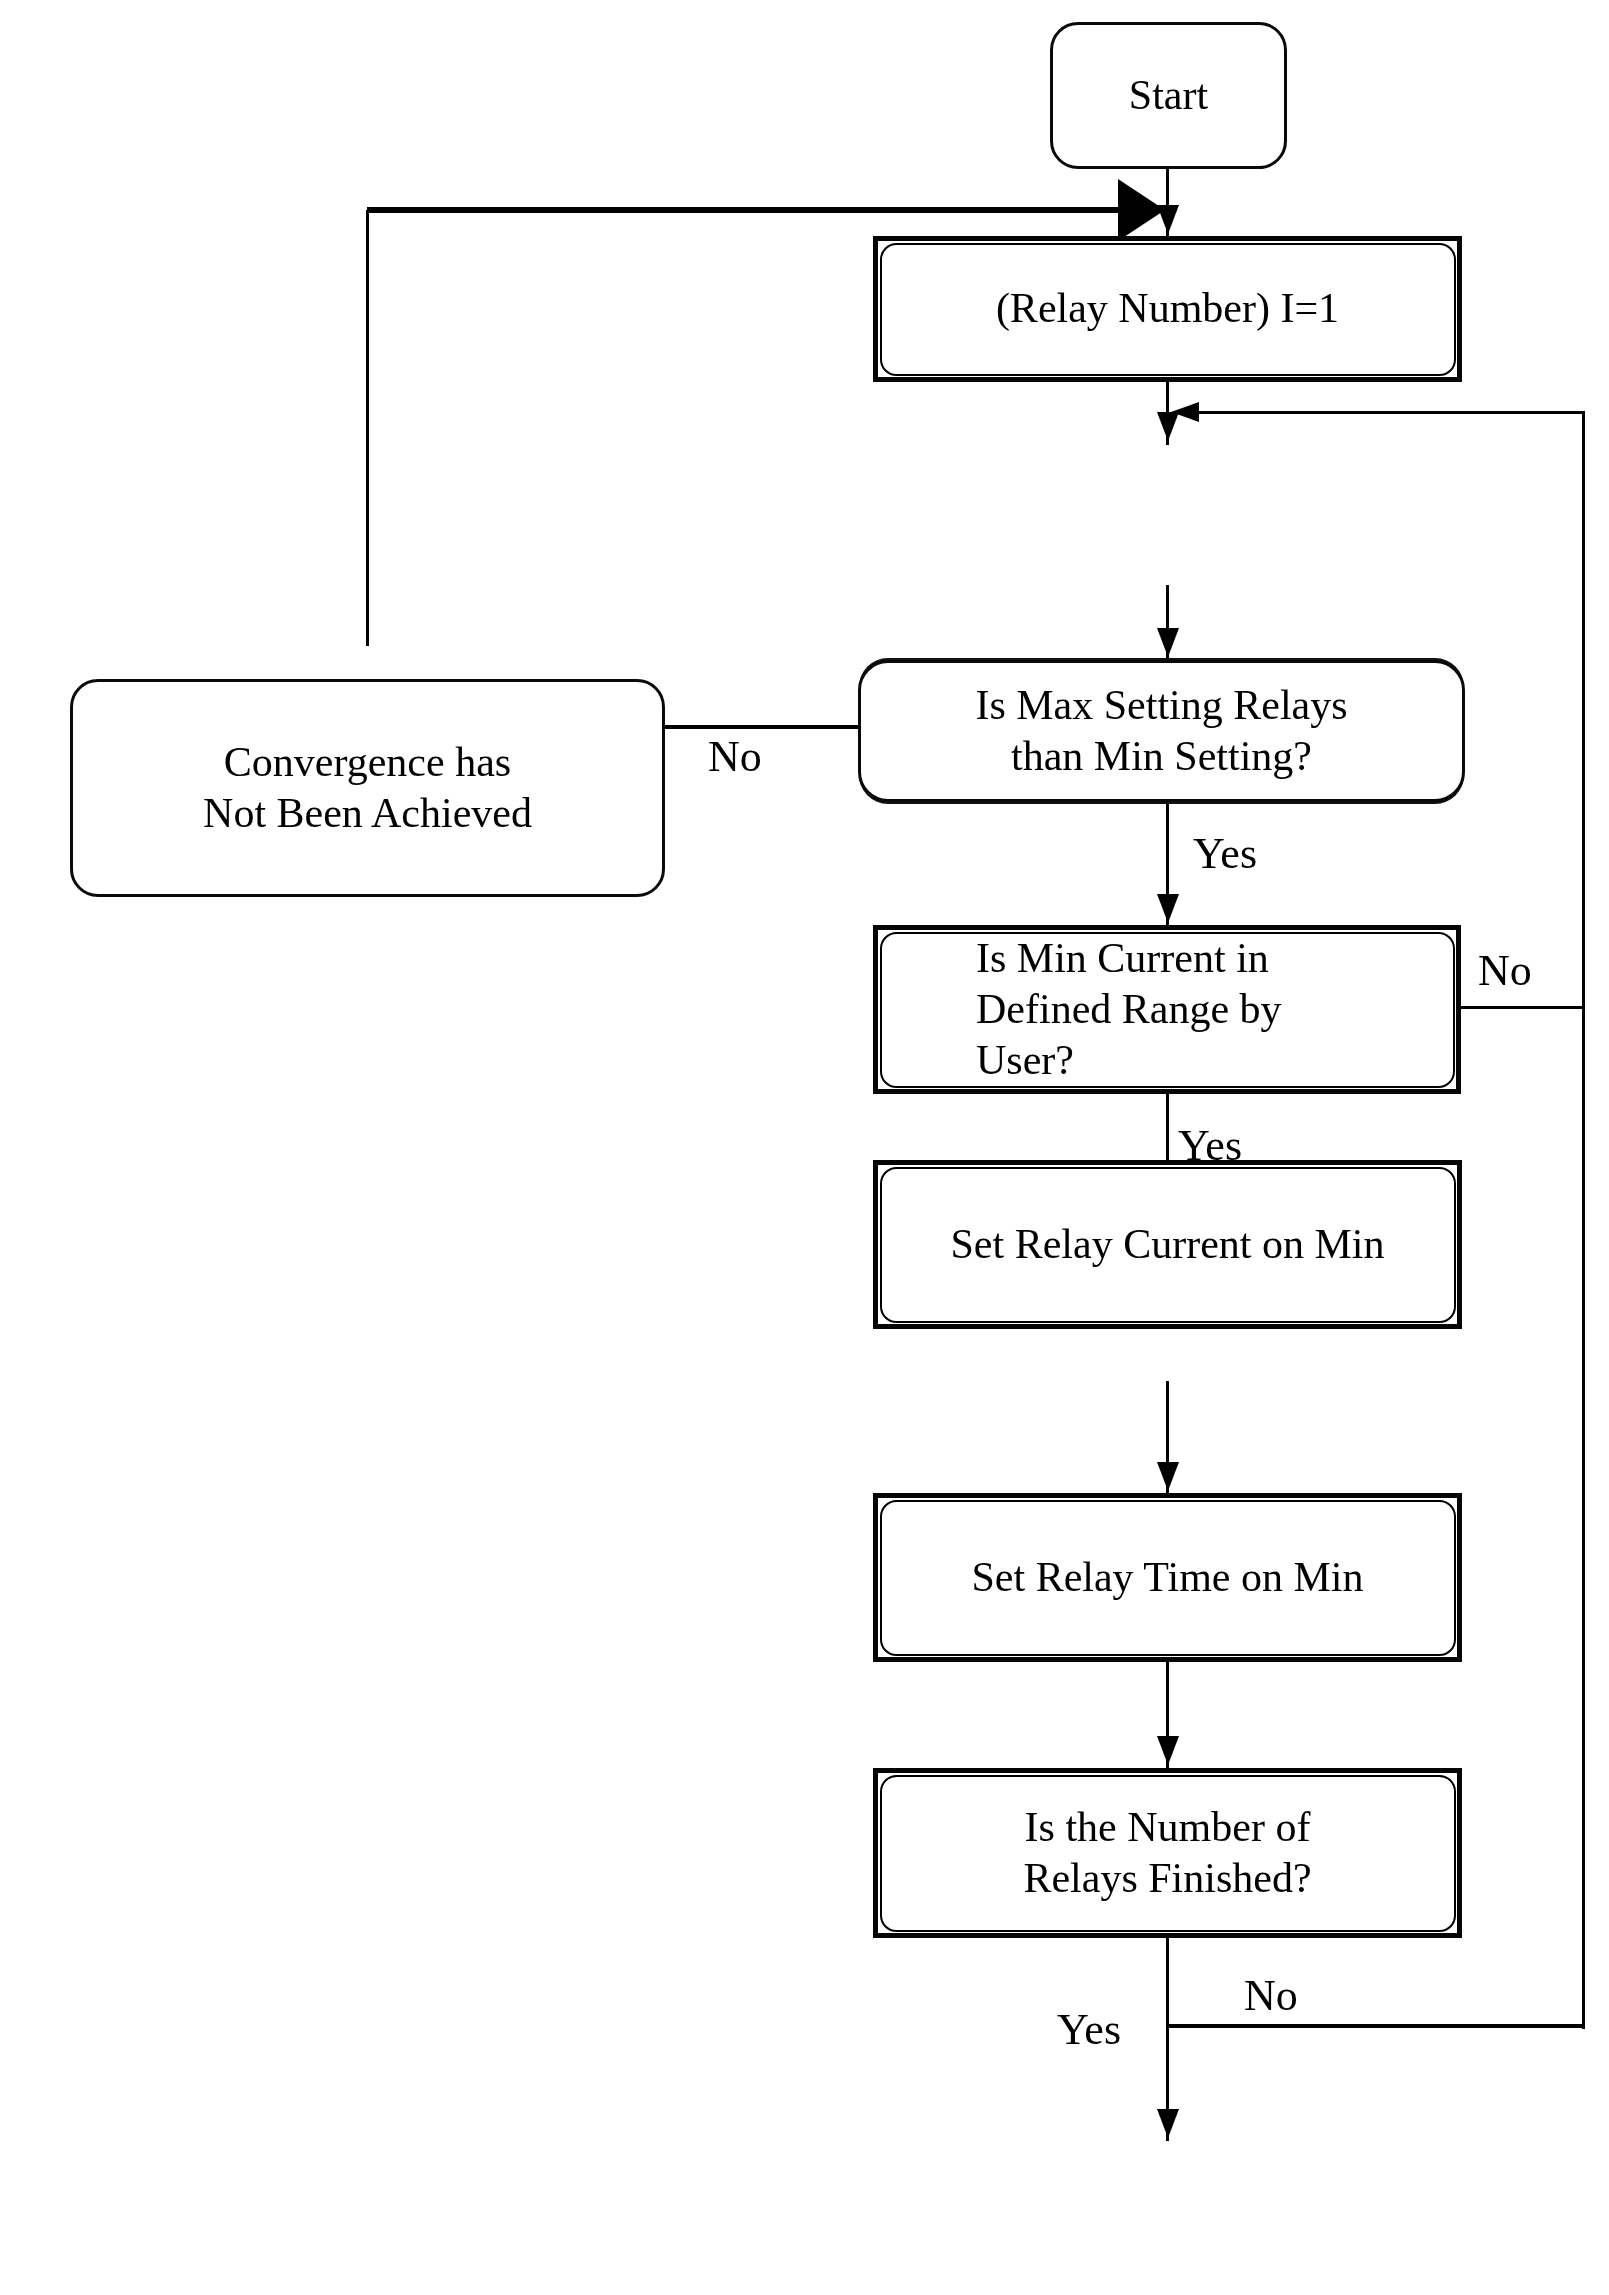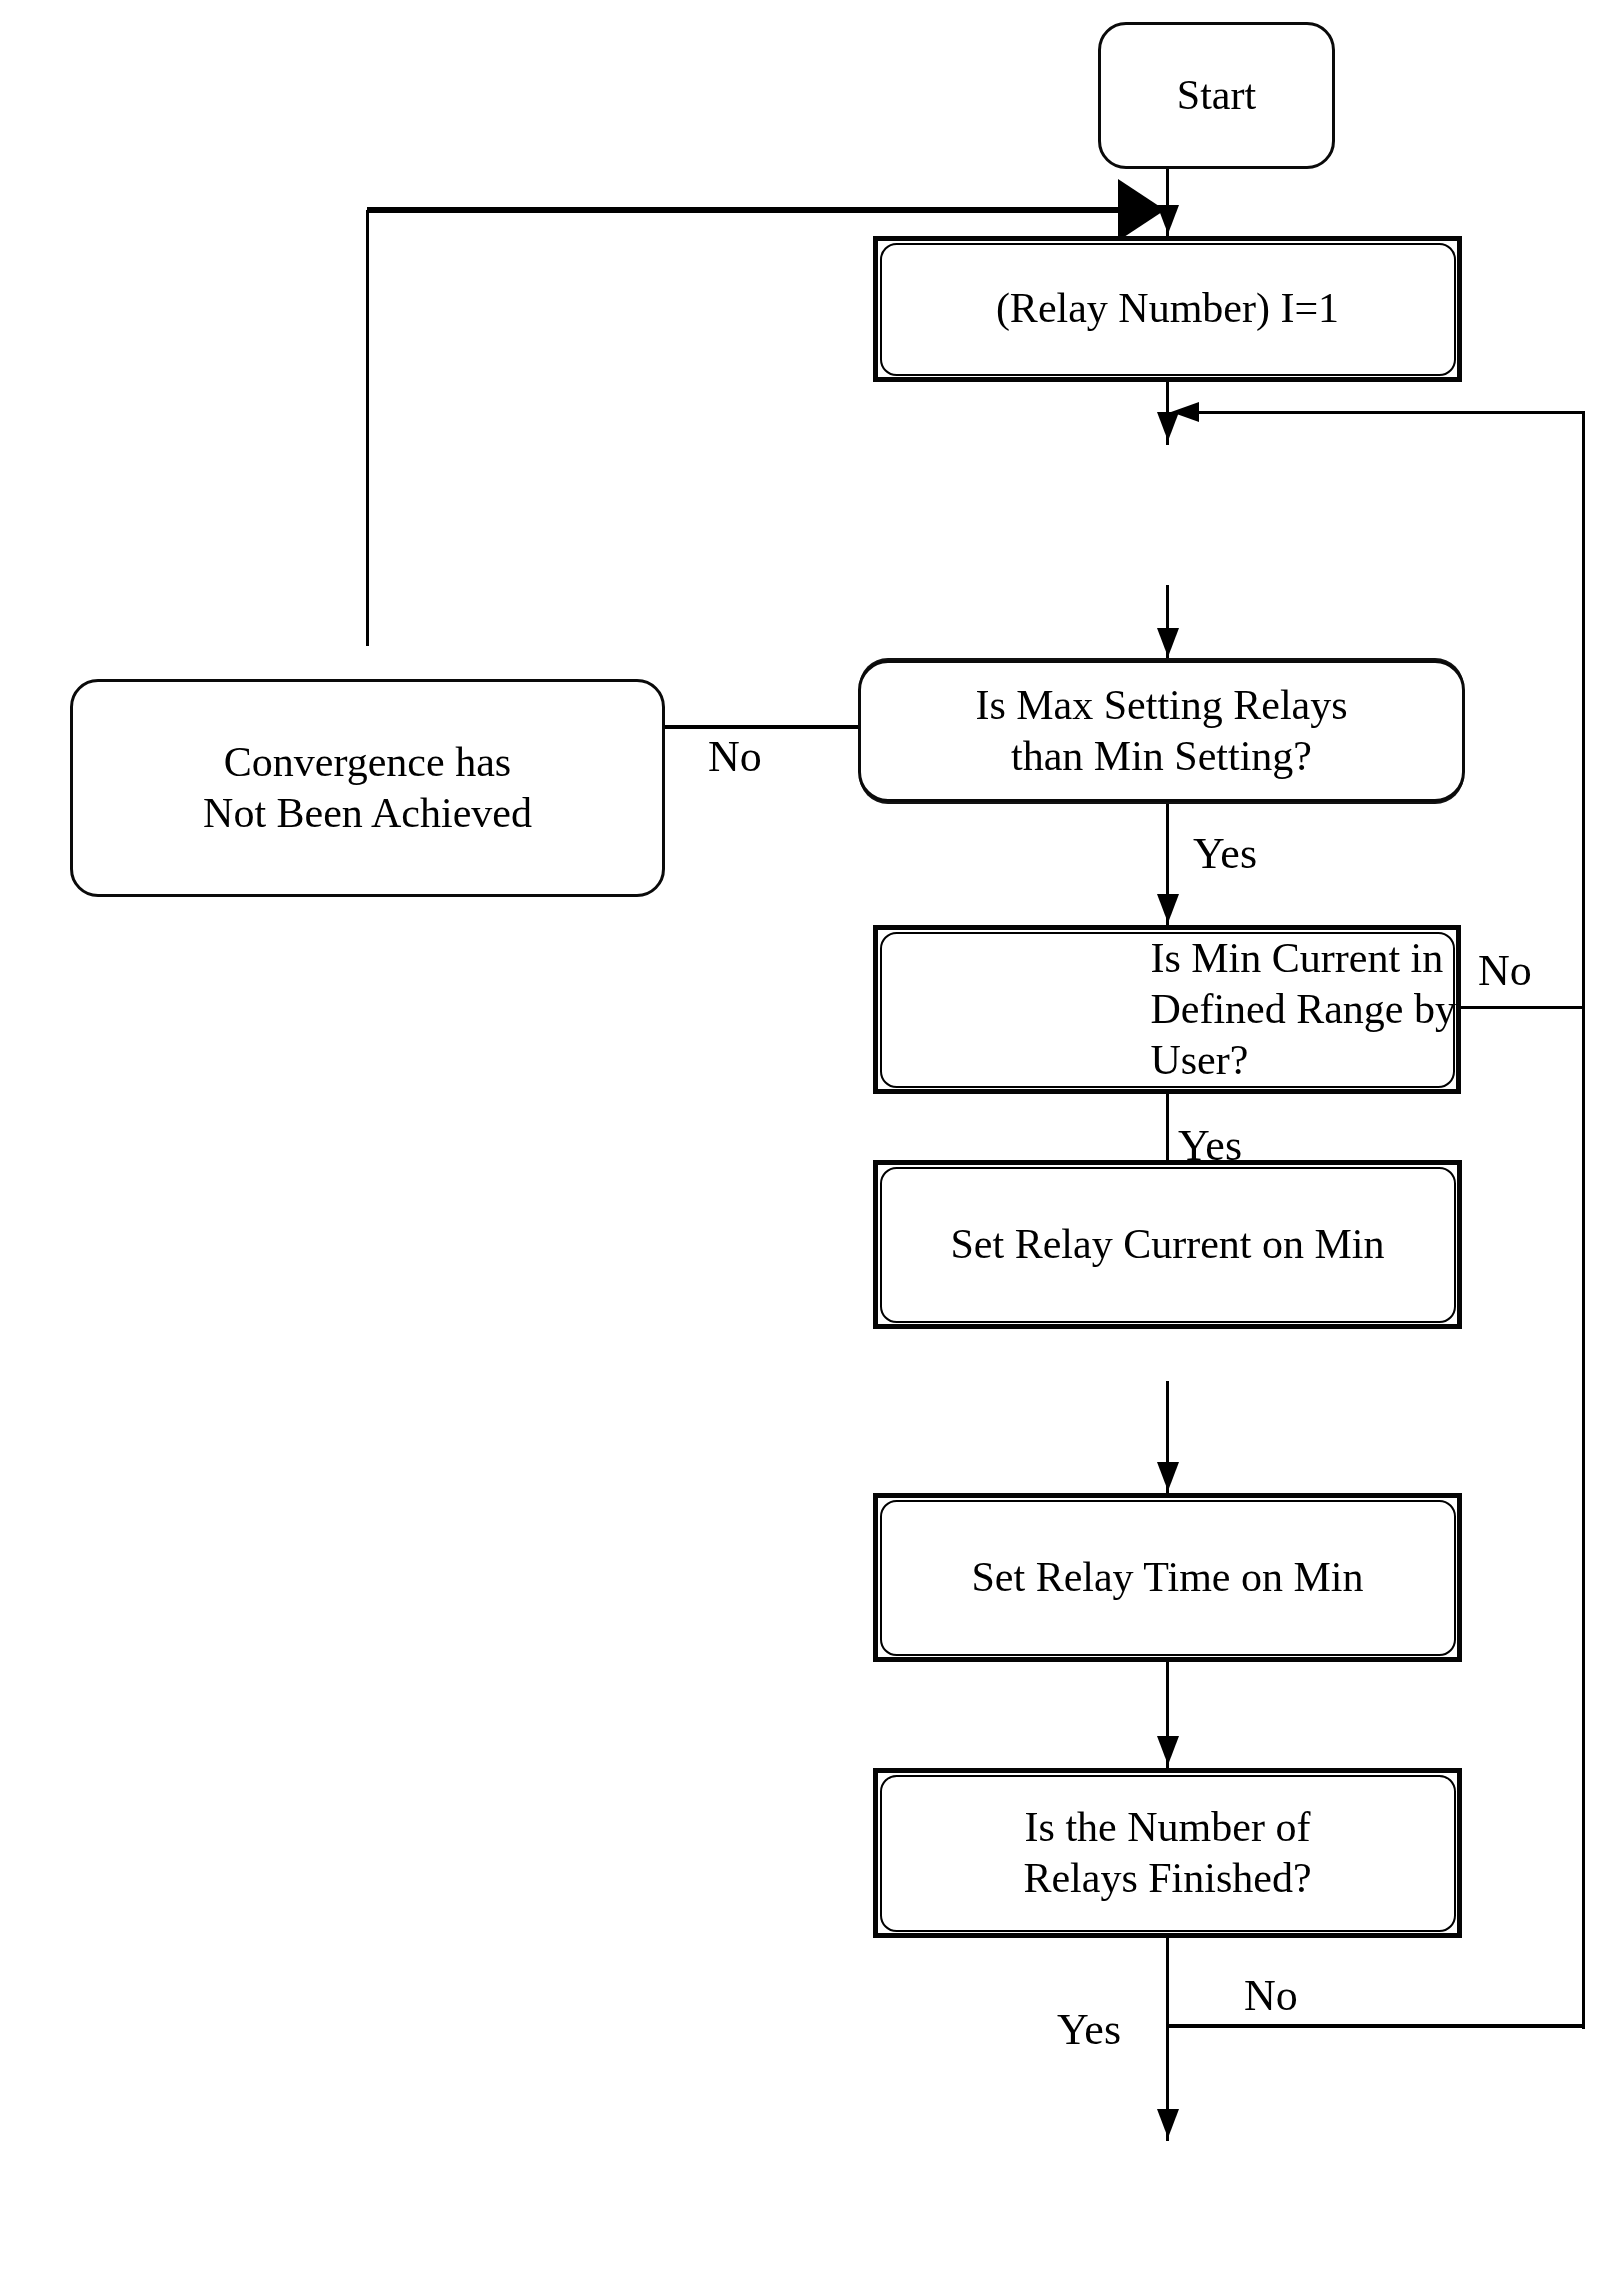--- a/index.html
+++ b/index.html
@@ -21,21 +21,20 @@
     text-align: center;
     background: #fff;
     font-size: 42px;
     line-height: 1.22;
     white-space: pre-line;
   }
   
   .rounded {
     border: 3.9px solid #0a0a0a;
     border-radius: 28px;
-    margin-left: 48px;
   }
   .rounded-soft {
     border: 3.4px solid #0a0a0a;
     border-radius: 28px;
   }
   
   .rounded-heavy {
     border: 3.9px solid #0a0a0a;
     border-radius: 30px;
     box-shadow: 0 -2.9px 0 -1px #111, 0 2.9px 0 -1px #111;
@@ -46,23 +45,23 @@
   }
   .process::before {
     content: "";
     position: absolute;
     inset: 1.5px;
     border: 2px solid #000;
     border-radius: 16.6px;
     pointer-events: none;
   }
   .align-left {
-    justify-content: flex-end;
+    justify-content: flex-start;
     text-align: left;
-    padding-left: 73px;
+    padding-left: 98px;
   }
   .line { position: absolute; background: #000; }
   .edge-label {
     position: absolute;
     font-size: 44px;
     line-height: 1;
     white-space: nowrap;
     font-family: Liberation Serif, serif;
   }
   .arr-down {

